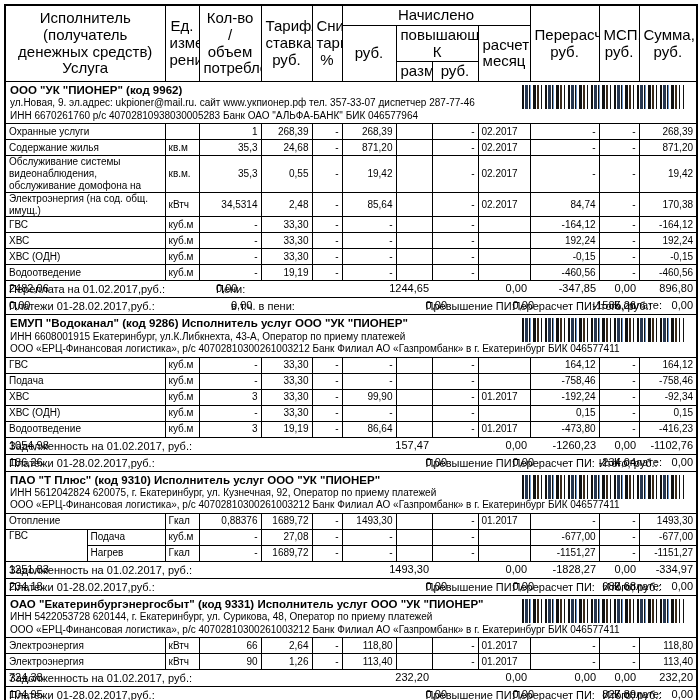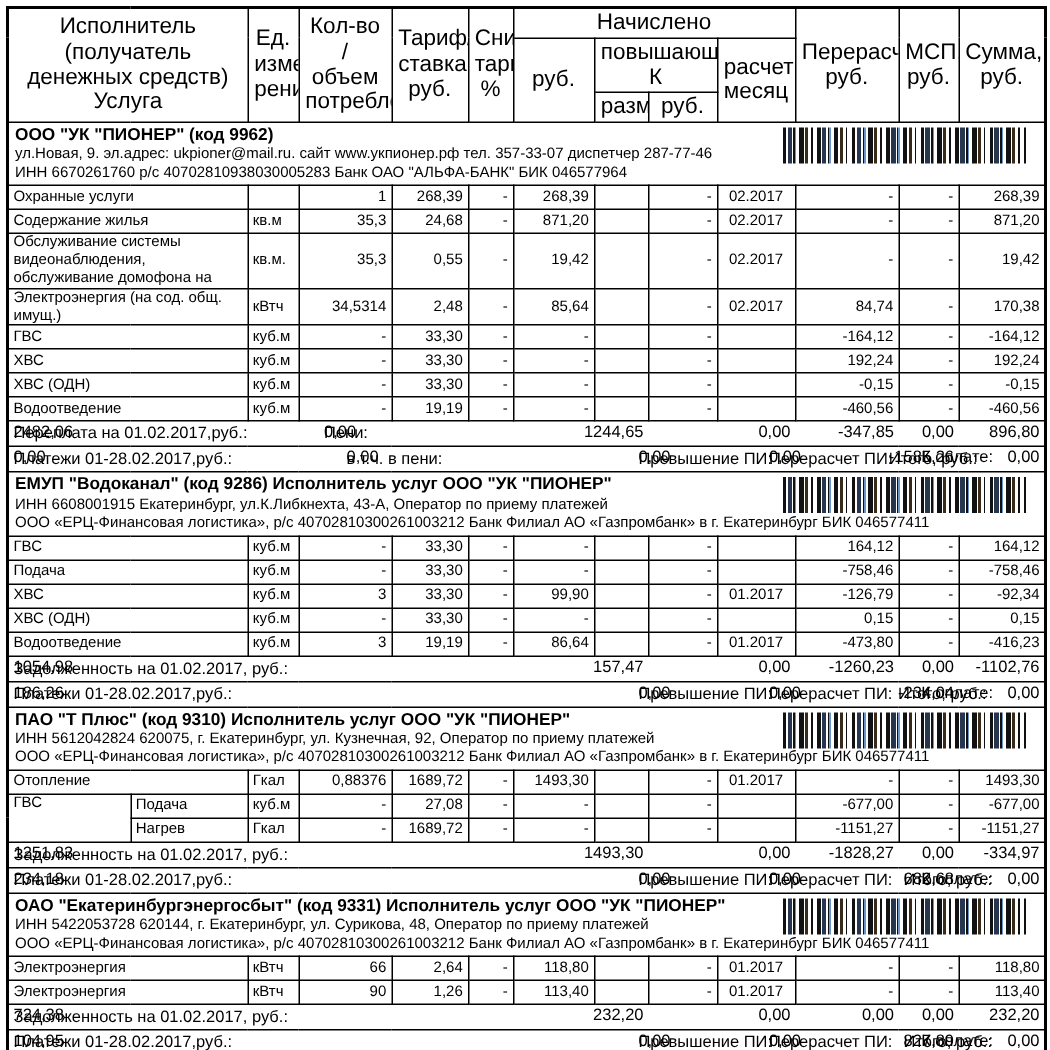--- a/index.html
+++ b/index.html
@@ -5,21 +5,21 @@
   html,body{margin:0;padding:0;background:#e8e8e8;}
   .page{width:700px;height:700px;box-sizing:border-box;background:#fff;padding:4px;
         font-family:"Liberation Sans",sans-serif;color:#000;}
   table{border-collapse:collapse;width:692px;table-layout:fixed;border:2px solid #000;}
   th,td{border:1px solid #000;overflow:hidden;}
   th{font-weight:normal;font-size:15px;line-height:1.12;text-align:center;
      padding:1px 4px;white-space:pre-line;vertical-align:middle;}
   td{font-size:10px;line-height:1.18;padding:0 3px;vertical-align:middle;}
   tr.datarow td{height:15px;}
   .num{text-align:right;}
-  .ctr{text-align:center;}
+  .ctr{text-align:left;}
   .sec-cell{position:relative;padding:2px 4px 1px 4px;height:36px;vertical-align:top;}
   .sec-title{font-size:11.5px;font-weight:bold;line-height:1.15;}
   .sec-info{font-size:10px;line-height:1.25;}
   .barcode{position:absolute;top:3px;right:12px;width:162px;height:24px;
     background:repeating-linear-gradient(90deg,
       #111 0px,#111 2px,#fff 2px,#fff 3px,#26364f 3px,#26364f 6px,#fff 6px,#fff 7px,
       #111 7px,#111 8px,#6b95c9 8px,#6b95c9 9px,#fff 9px,#fff 11px,#111 11px,#111 14px,
       #fff 14px,#fff 15px,#3a2a1a 15px,#3a2a1a 17px,#fff 17px,#fff 19px,#111 19px,
       #111 20px,#fff 20px,#fff 23px);}
   .sumrow td{padding:0;}
@@ -285,21 +285,21 @@
   <tr class="datarow">
     <td colspan="2">ХВС</td>
     <td>куб.м</td>
     <td class="num">3</td>
     <td class="num">33,30</td>
     <td class="num">-</td>
     <td class="num">99,90</td>
     <td class="num"></td>
     <td class="num">-</td>
     <td class="ctr">01.2017</td>
-    <td class="num">-126,79</td>
+    <td class="num">-192,24</td>
     <td class="num">-</td>
     <td class="num">-92,34</td>
   </tr>
   <tr class="datarow">
     <td colspan="2">ХВС (ОДН)</td>
     <td>куб.м</td>
     <td class="num">-</td>
     <td class="num">33,30</td>
     <td class="num">-</td>
     <td class="num">-</td>

